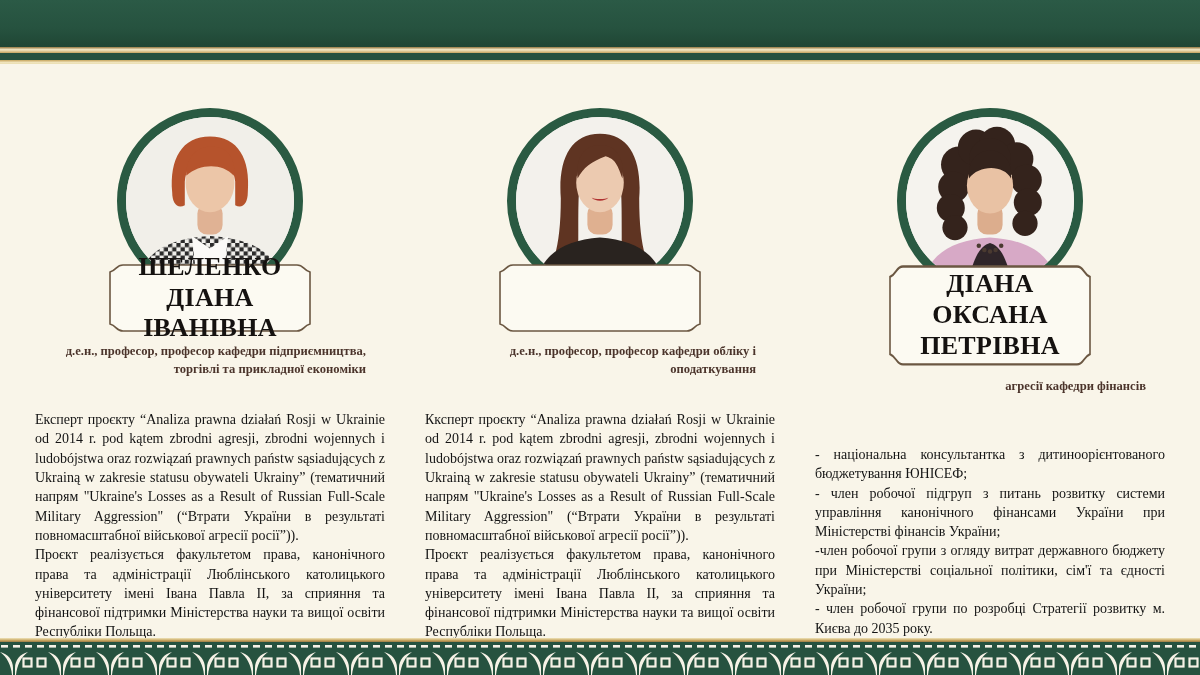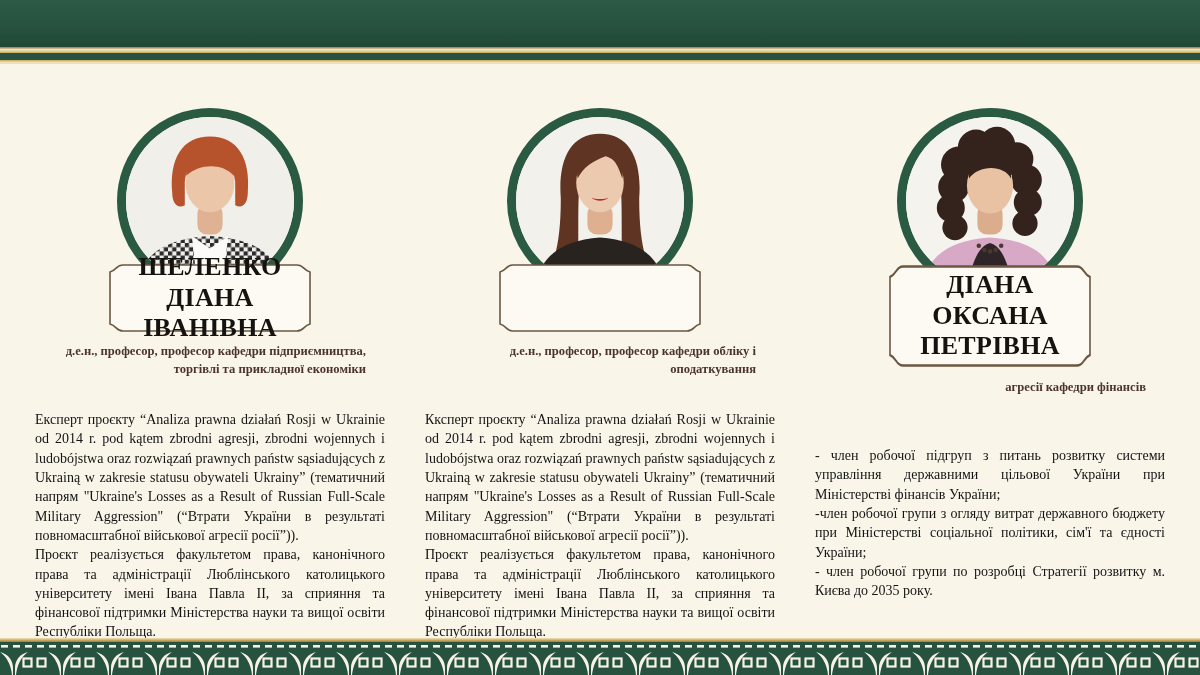--- a/index.html
+++ b/index.html
@@ -156,21 +156,22 @@
       </svg>
     </div>
     <div class="name-plaque">
       <svg class="plaque-shape" viewBox="0 0 206 72" preserveAspectRatio="none" aria-hidden="true">
         <path d="M16,3 H190 C197,3 196,8 203,10 V62 C196,64 197,69 190,69 H16 C9,69 10,64 3,62 V10 C10,8 9,3 16,3 Z" fill="#fcfaf2" stroke="#6b5742" stroke-width="1.6"></path>
       </svg>
       <div class="profile-name">ДІАНА ОКСАНА ПЕТРІВНА</div>
     </div>
     <div class="profile-role">агресії кафедри фінансів</div>
     <div class="profile-bio">
-      <p>- член робочої підгруп з питань розвитку системи управління державними цільової України при Міністерстві фінансів України;</p>
+      <p>- національна консультантка з дитиноорієнтованого бюджетування ЮНІСЕФ;</p>
+      <p>- член робочої підгруп з питань розвитку системи управління канонічного фінансами України при Міністерстві фінансів України;</p>
       <p>-член робочої групи з огляду витрат державного бюджету при Міністерстві соціальної політики, сім'ї та єдності України;</p>
       <p>- член робочої групи по розробці Стратегії розвитку м. Києва до 2035 року.</p>
     </div>
   </div>
 
 </div>
 
 <div class="bottom-band">
   <div class="gold-line"></div>
   <svg class="ornament" width="1200" height="33" aria-hidden="true">

